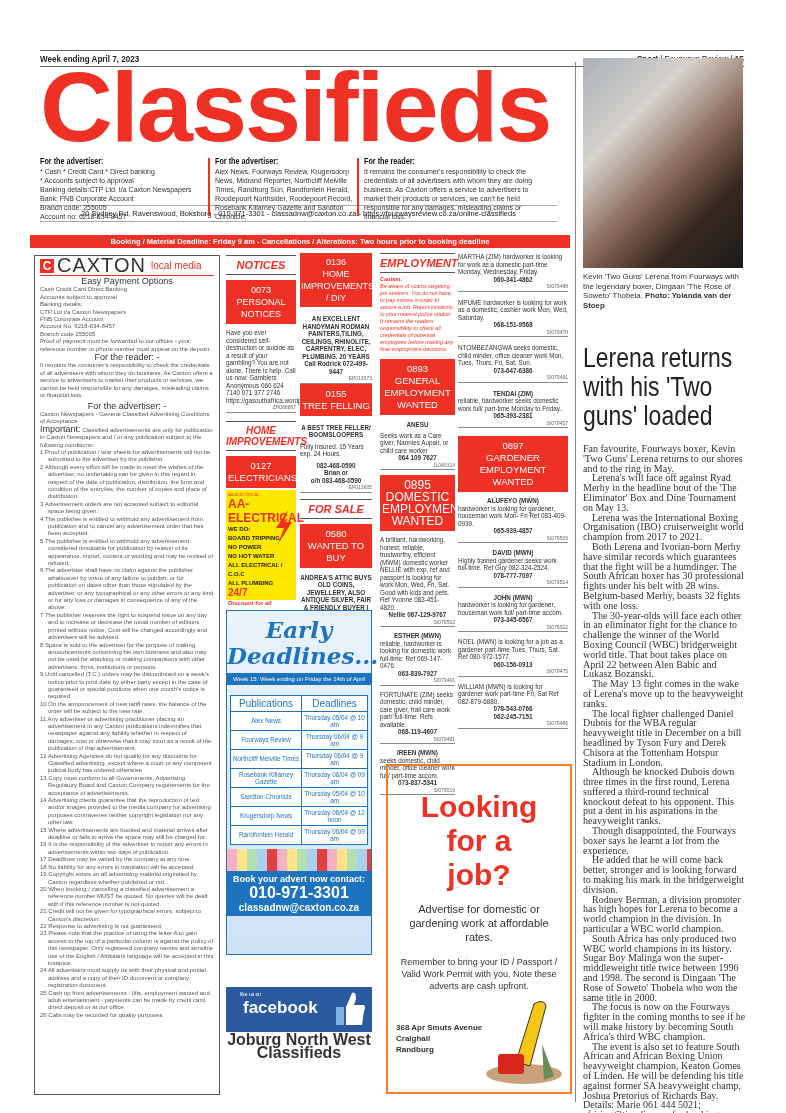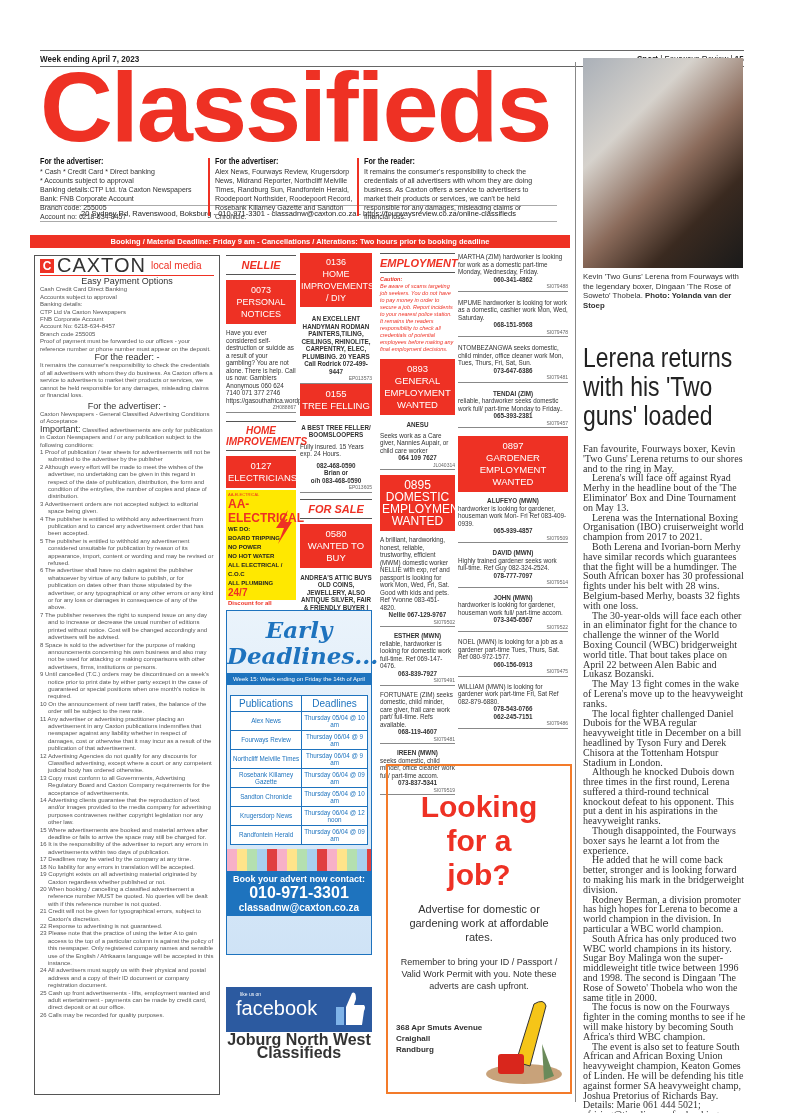--- a/index.html
+++ b/index.html
@@ -126,21 +126,21 @@
     <li>21 Credit will not be given for typographical errors, subject to Caxton's discretion.</li>
     <li>22 Response to advertising is not guaranteed.</li>
     <li>23 Please note that the practice of using the letter A to gain access to the top of a particular column is against the policy of this newspaper. Only registered company names and sensible use of the English / Afrikaans language will be accepted in this instance.</li>
     <li>24 All advertisers must supply us with their physical and postal address and a copy of their ID document or company registration document.</li>
     <li>25 Cash up front advertisements - lifts, employment wanted and adult entertainment - payments can be made by credit card, direct deposit or at our office.</li>
     <li>26 Calls may be recorded for quality purposes.</li>
   </ul>
 </div>
 
 <div class="abs" style="left:226px;top:255px;width:70px">
-  <div class="sect-head">NELLIE</div>
+  <div class="sect-head">NOTICES</div>
   <div class="redbox" style="margin-top:5px;white-space:pre-line;font-size:9px">0073
 PERSONAL NOTICES</div>
   <div class="ad" style="margin-top:5px">
     <div>Have you ever considered self-destruction or suicide as a result of your gambling? You are not alone. There is help. Call us now: Gamblers Anonymous 060 624 7140 071 377 2746 https://gasouthafrica.wordpress.com/</div>
     <div class="ref">ZH088867</div>
   </div>
   <div class="sect-head" style="margin-top:8px;font-size:10px">HOME IMPROVEMENTS</div>
   <div class="redbox" style="margin-top:5px;white-space:pre-line;font-size:9.5px">0127
 ELECTRICIANS</div>
 </div>
@@ -237,21 +237,21 @@
   <div class="eggs"></div>
   <div class="book">
     <div style="font-size:9px;font-weight:bold">Book your advert now contact:</div>
     <div style="font-size:16px;font-weight:bold">010-971-3301</div>
     <div style="font-size:10px;font-weight:bold">classadnw@caxton.co.za</div>
   </div>
 </div>
 
 <div class="abs fb">
   <div style="font-size:5px;padding:4px 0 0 14px">like us on</div>
-  <div style="font-size:20px;font-weight:normal;padding-left:10px;line-height:22px">facebook</div>
+  <div style="font-size:17px;font-weight:bold;padding-left:17px;line-height:22px">facebook</div>
   <svg class="abs" style="left:108px;top:4px" width="32" height="36">
       <rect x="2" y="16" width="8" height="18" fill="#7fb3e8"></rect>
       <path d="M12 16 L18 2 Q22 0 22 8 L20 14 L30 14 Q32 16 30 20 L28 34 L12 34 Z" fill="#fff"></path>
     </svg>
 </div>
 <div class="abs" style="left:226px;top:1033px;width:146px;text-align:center;font-weight:bold;font-size:16px;line-height:13px;color:#333">
   <div>Joburg North West</div>
   <div>Classifieds</div>
 </div>
 

